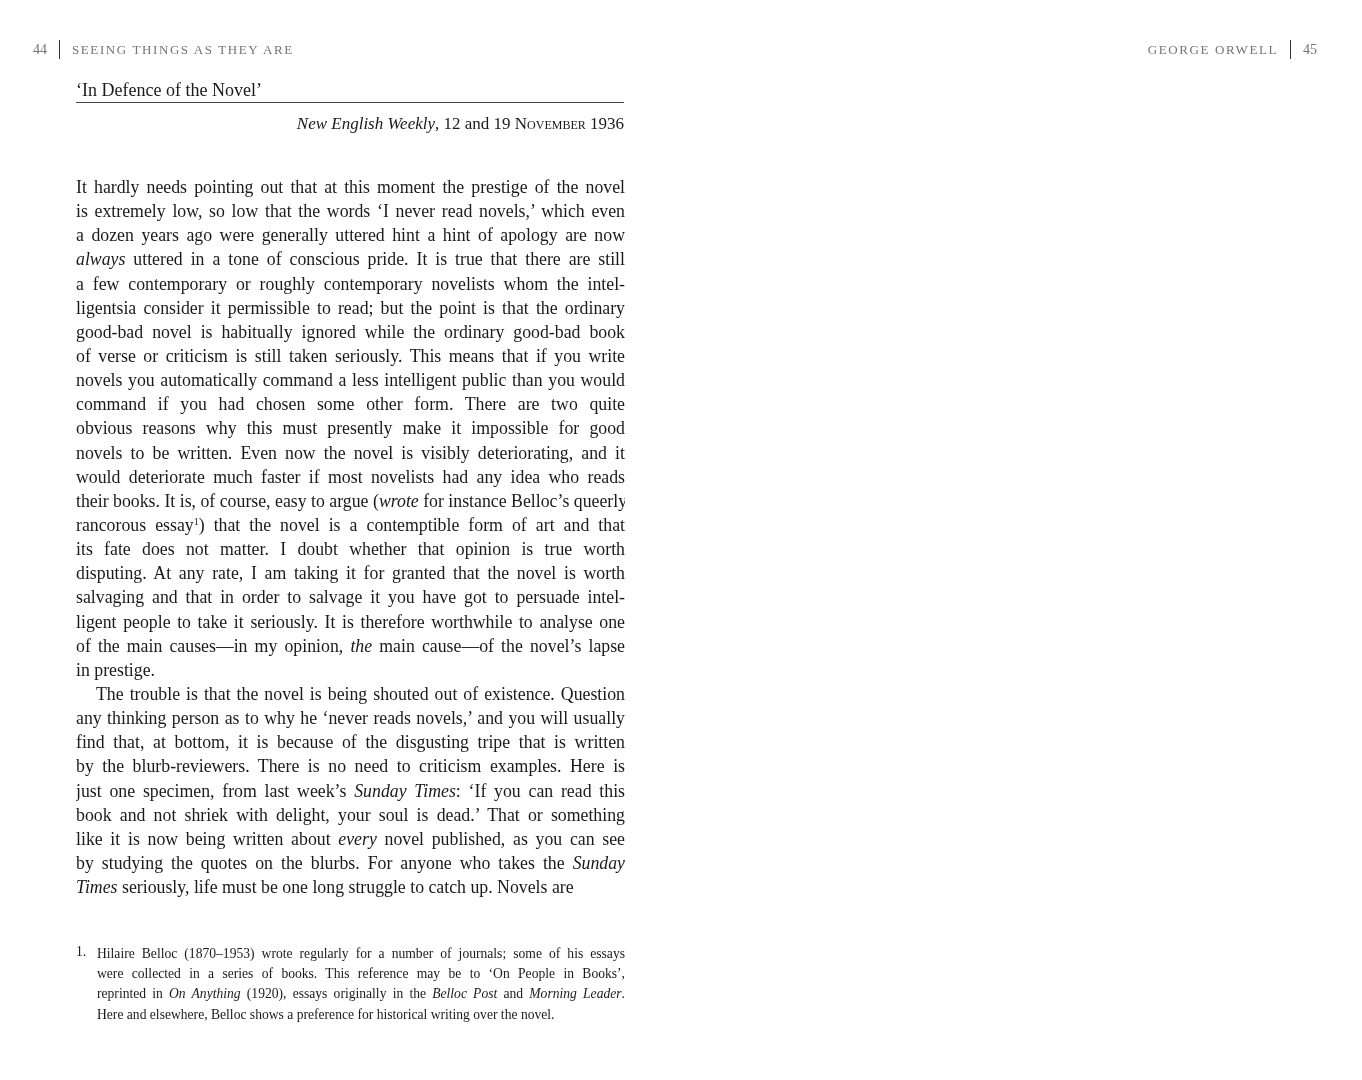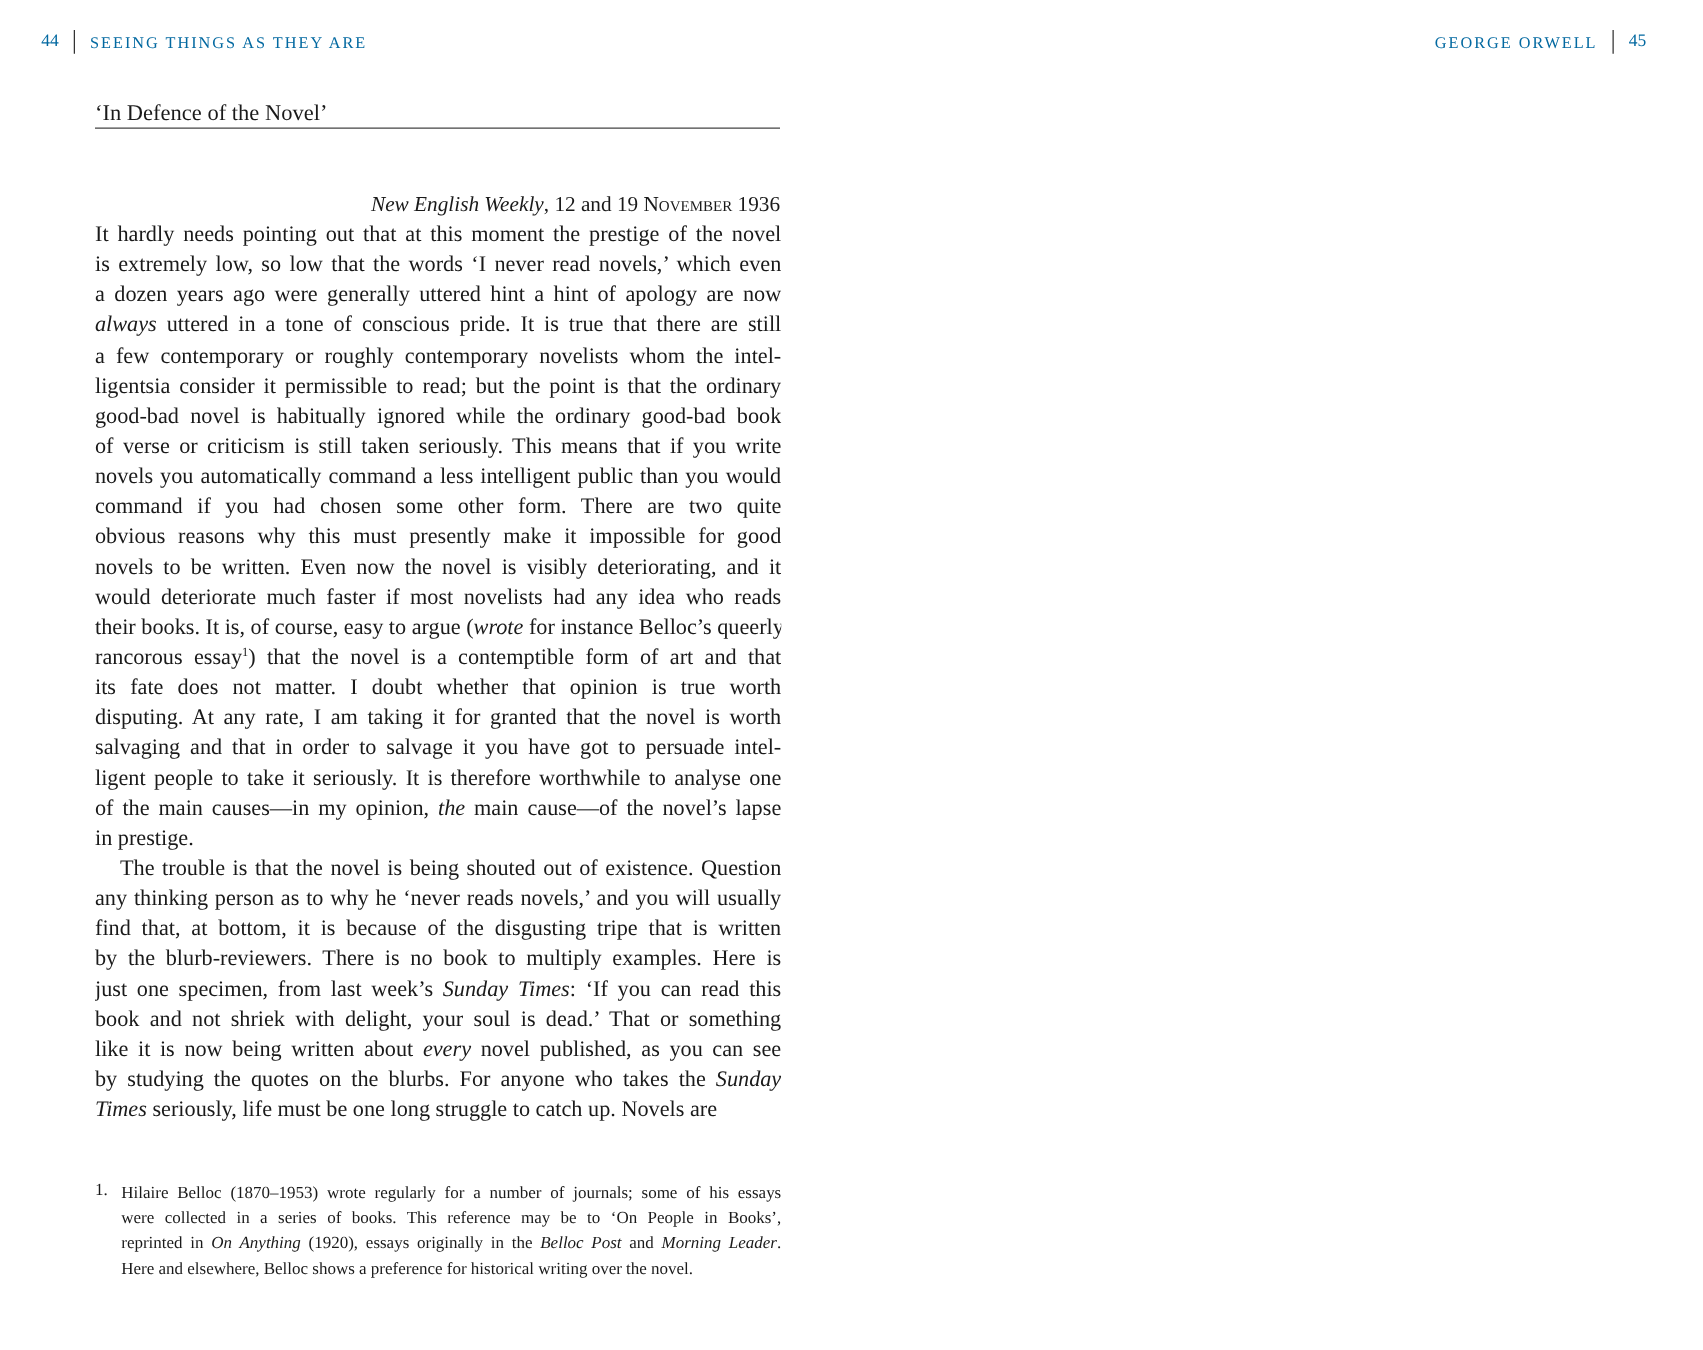--- a/index.html
+++ b/index.html
@@ -2,30 +2,30 @@
 <html><head>
   <meta charset="utf-8">
   <style>
     html, body { margin: 0; padding: 0; background: #ffffff; }
     body { width: 1362px; height: 1080px; position: relative; overflow: hidden;
            font-family: "Liberation Serif", "DejaVu Serif", serif; color: #1a1a1a; }
     .page { position: absolute; top: 0; height: 1080px; }
     #page-left { left: 0; width: 681px; }
     #page-right { left: 681px; width: 681px; }
 
-    .running-head { position: absolute; top: 24px; font-size: 13px; letter-spacing: 1.6px;
-                    color: #0369a1; white-space: nowrap; display: flex; align-items: center; }
+    .running-head { position: absolute; top: 40px; font-size: 13px; letter-spacing: 1.6px;
+                    color: #737373; white-space: nowrap; display: flex; align-items: center; }
     .running-head .sep { display: inline-block; width: 1px; height: 19px; background: #333; margin: 0 12px; }
     .running-head .folio { letter-spacing: 0; font-size: 14px; }
     #page-left .running-head { left: 33px; }
     #page-right .running-head { right: 45px; margin-left: 24px; }
 
     .essay-title { position: absolute; left: 76px; width: 548px; top: 80px; font-size: 18px;
                    font-weight: normal; padding-bottom: 1px; border-bottom: 1.5px solid #444; }
-    .source-line { position: absolute; right: 57px; top: 114px; font-size: 17px; white-space: nowrap; margin-top: 40px; }
+    .source-line { position: absolute; right: 57px; top: 114px; font-size: 17px; white-space: nowrap; }
     .source-line .pub { font-style: italic; }
     .source-line .sc { font-variant: small-caps; }
 
     .col { position: absolute; font-size: 17.8px; }
     #left-body { left: 76px; width: 549px; top: 175px; }
     .line { height: 24.15px; line-height: 24.15px; white-space: nowrap;
             text-align: justify; text-align-last: justify; overflow: hidden; }
     .line.last { text-align-last: left; }
     .line.indent { padding-left: 20px; }
     .line i { font-style: italic; }
@@ -71,21 +71,21 @@
       <div class="line">rancorous essay<sup class="fn">1</sup>) that the novel is a contemptible form of art and that</div>
       <div class="line">its fate does not matter. I doubt whether that opinion is true worth</div>
       <div class="line">disputing. At any rate, I am taking it for granted that the novel is worth</div>
       <div class="line">salvaging and that in order to salvage it you have got to persuade intel-</div>
       <div class="line">ligent people to take it seriously. It is therefore worthwhile to analyse one</div>
       <div class="line">of the main causes—in my opinion, <i>the</i> main cause—of the novel’s lapse</div>
       <div class="line last">in prestige.</div>
       <div class="line indent">The trouble is that the novel is being shouted out of existence. Question</div>
       <div class="line">any thinking person as to why he ‘never reads novels,’ and you will usually</div>
       <div class="line">find that, at bottom, it is because of the disgusting tripe that is written</div>
-      <div class="line">by the blurb-reviewers. There is no book to multiply examples. Here is</div>
+      <div class="line">by the blurb-reviewers. There is no need to criticism examples. Here is</div>
       <div class="line">just one specimen, from last week’s <i>Sunday Times</i>: ‘If you can read this</div>
       <div class="line">book and not shriek with delight, your soul is dead.’ That or something</div>
       <div class="line">like it is now being written about <i>every</i> novel published, as you can see</div>
       <div class="line">by studying the quotes on the blurbs. For anyone who takes the <i>Sunday</i></div>
       <div class="line last"><i>Times</i> seriously, life must be one long struggle to catch up. Novels are</div>
     </div>
 
   <div class="footnote" id="footnote">
     <span class="fnum">1.</span>
   <div class="fl">Hilaire Belloc (1870–1953) wrote regularly for a number of journals; some of his essays</div>

